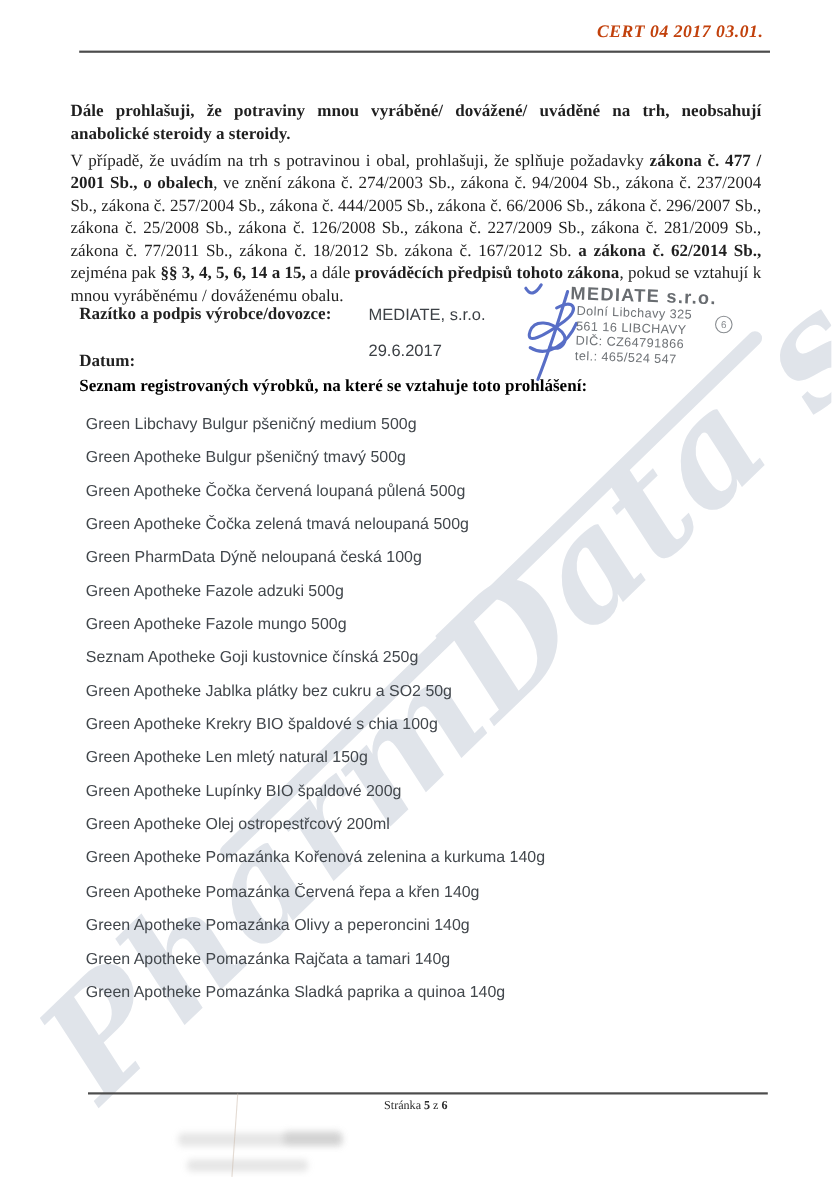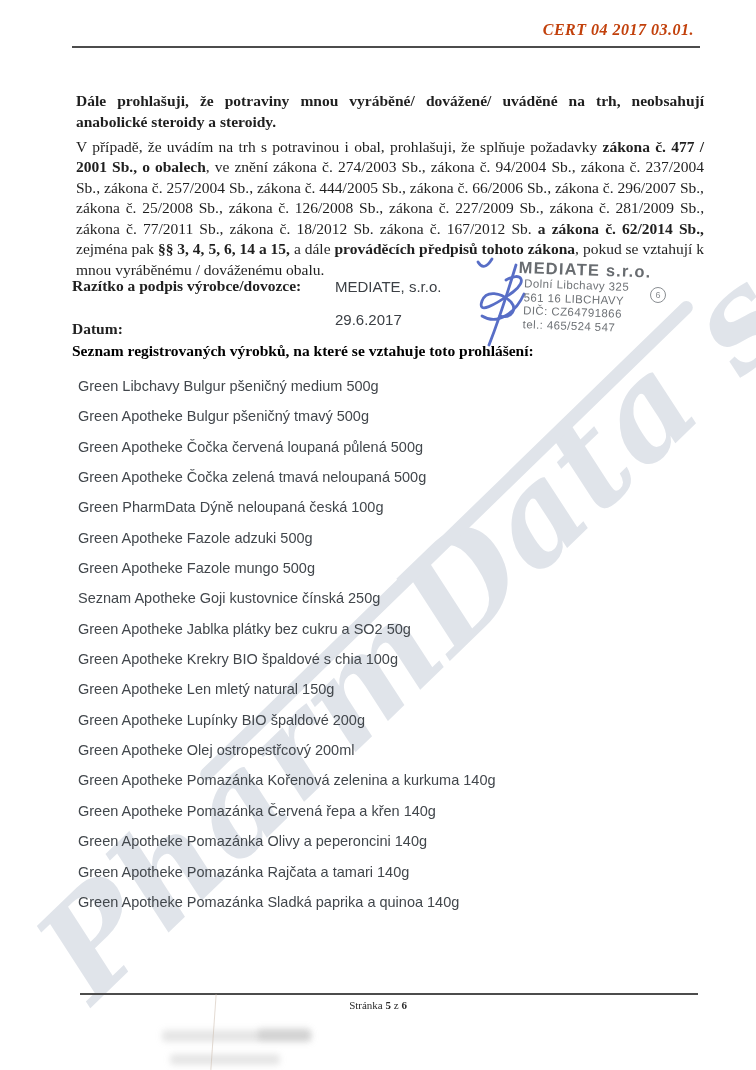--- a/index.html
+++ b/index.html
@@ -35,21 +35,21 @@
     position:absolute;top:21px;right:62px;
     font-family:Liberation Serif, serif;
     font-style:italic;font-weight:bold;font-size:16px;color:#c2410c;
     letter-spacing:.5px;
   }
   .header-rule{
     position:absolute;top:46px;left:72px;width:628px;height:0;
     border-top:2px solid #4c4c4c;
   }
   
-  .para{position:absolute;left:76px;width:628px;text-align:justify;}
+  .para{position:absolute;left:64px;width:628px;text-align:justify;}
   .para .b{font-weight:bold;}
   .para1{top:74px;font-weight:bold;font-size:15.5px;line-height:21px;}
   .para2{top:121px;font-size:15.5px;line-height:20.6px;}
   
   .kv-label{
     position:absolute;left:72px;font-weight:bold;font-size:15.5px;color:#222;
   }
   .kv-value{
     position:absolute;left:307px;
     font-family:"Liberation Sans", sans-serif;font-size:15px;color:#3c4045;margin-left:28px;

